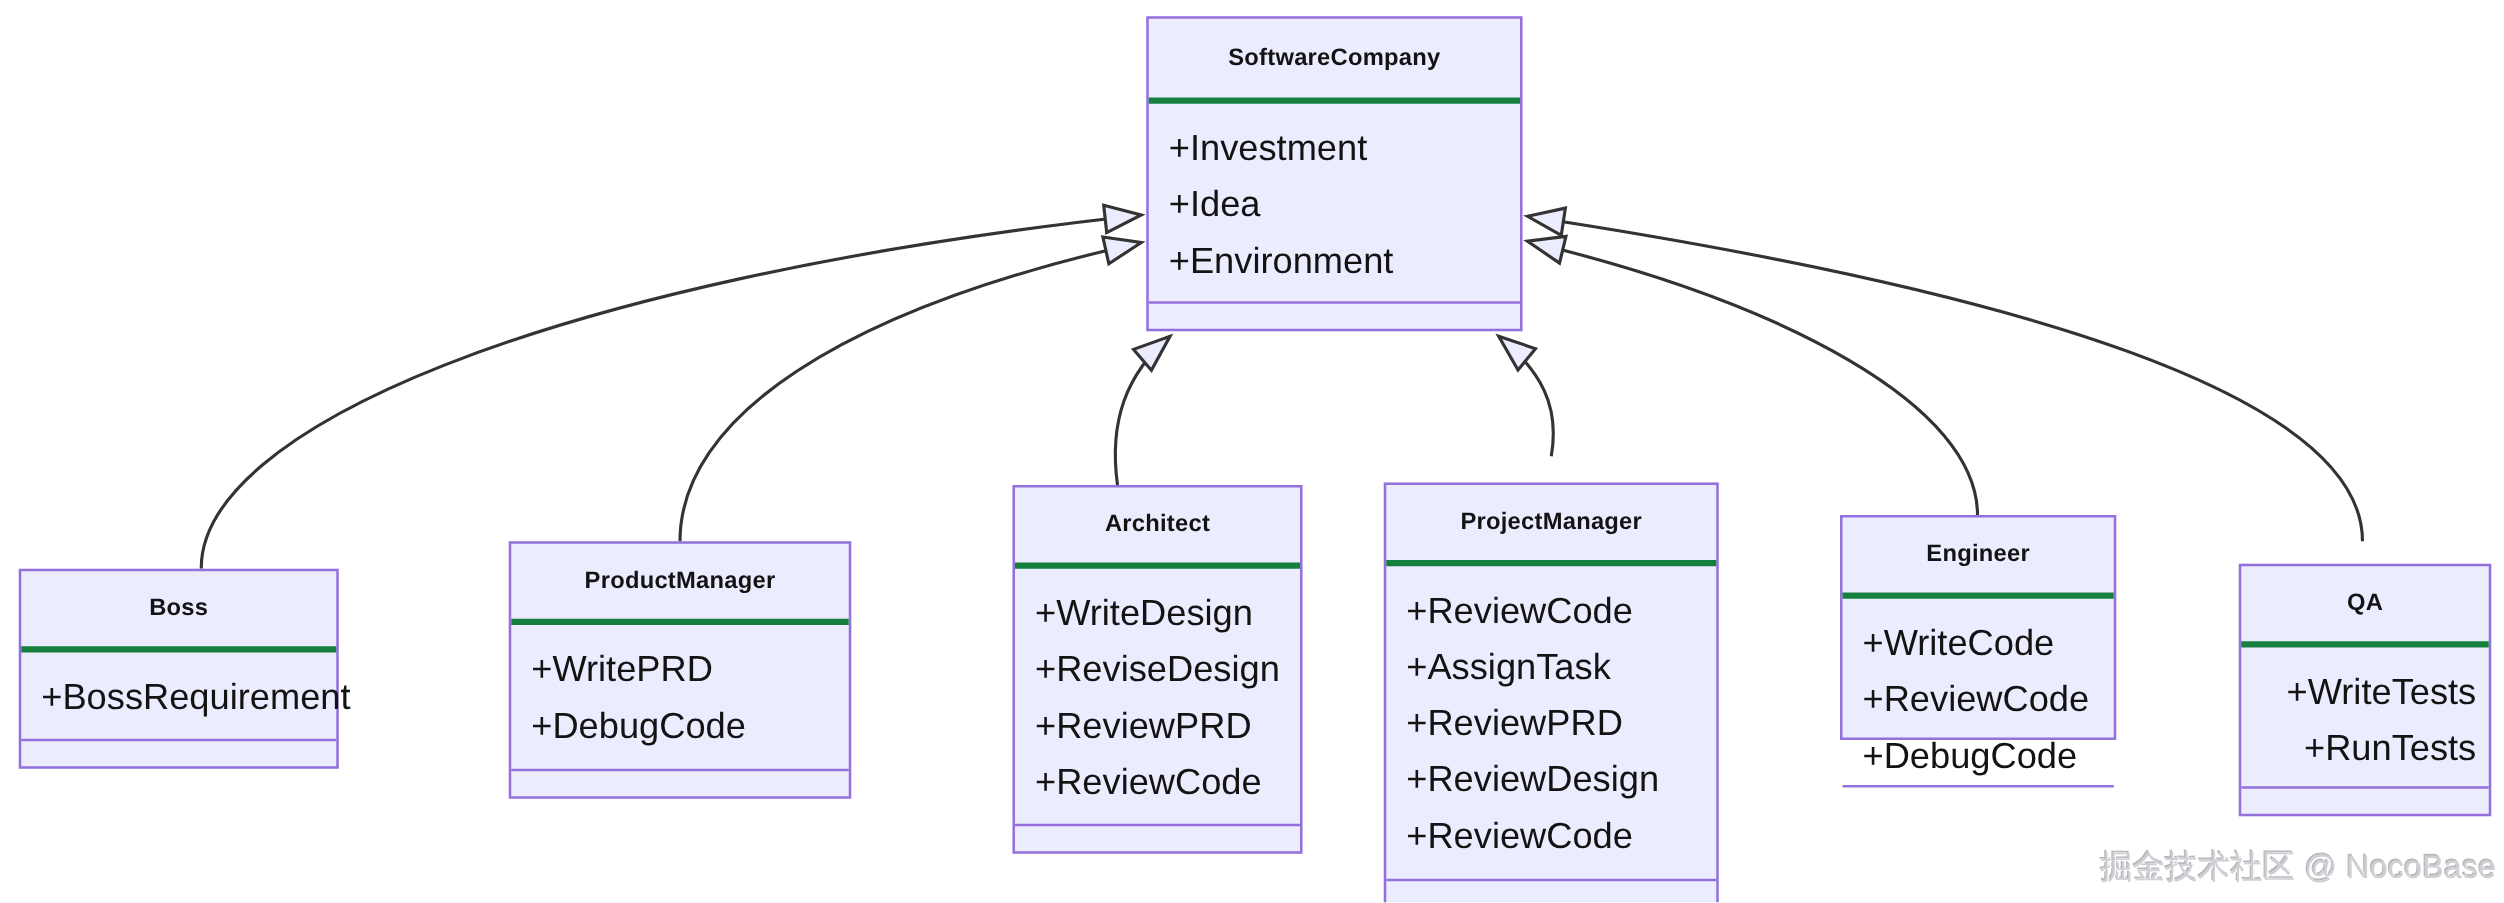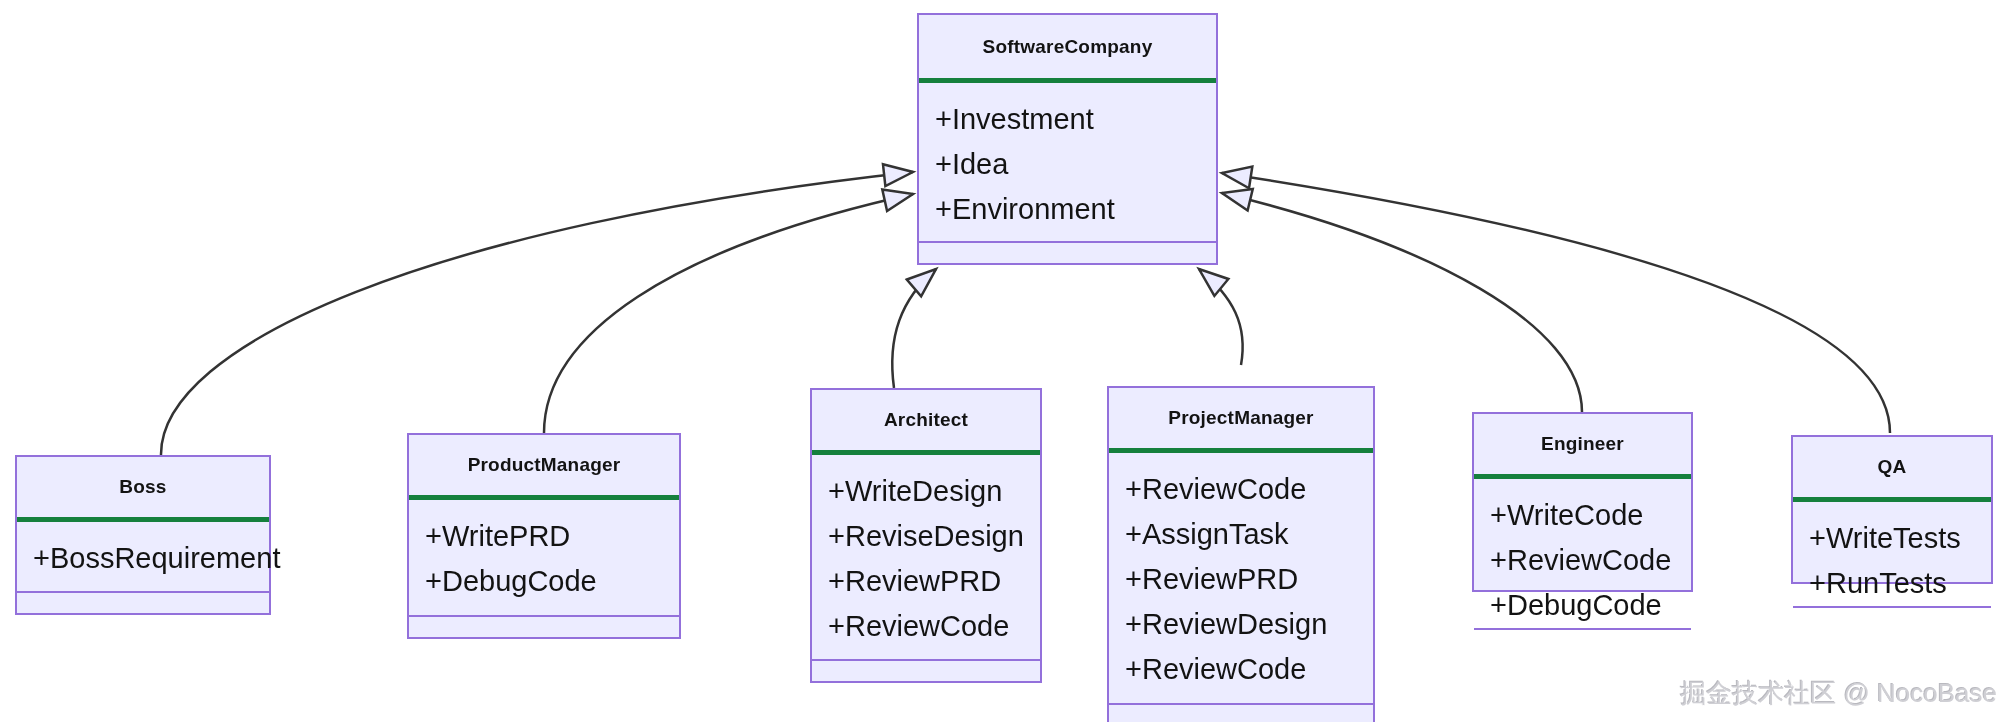--- a/index.html
+++ b/index.html
@@ -42,21 +42,21 @@
   }
 
   
   .c-software  { left:917px;  top:13px;  width:301px; height:252px; }
   .c-software .uml-head { flex-basis:63px; }
   .c-boss      { left:15px;   top:455px; width:256px; height:160px; }
   .c-product   { left:407px;  top:433px; width:274px; height:206px; }
   .c-architect { left:778px;  top:388px; width:232px; height:295px;margin-left:32px; }
   .c-project   { left:1107px; top:386px; width:268px; height:341px; }
   .c-engineer  { left:1472px; top:412px; width:221px; height:180px; }
-  .c-qa        { left:1791px; top:435px; width:202px; height:149px; }
+  .c-qa        { left:1791px; top:451px; width:202px; height:202px;text-align:right; }
 
   .watermark {
     position:absolute;
     right:6px; top:676px;
     font-size:26px;
     color:#cfcfd4;
     text-shadow:1px 1px 0 #ffffff, -1px -1px 0 #b9b9bf;
     white-space:nowrap;
   }
 </style>

